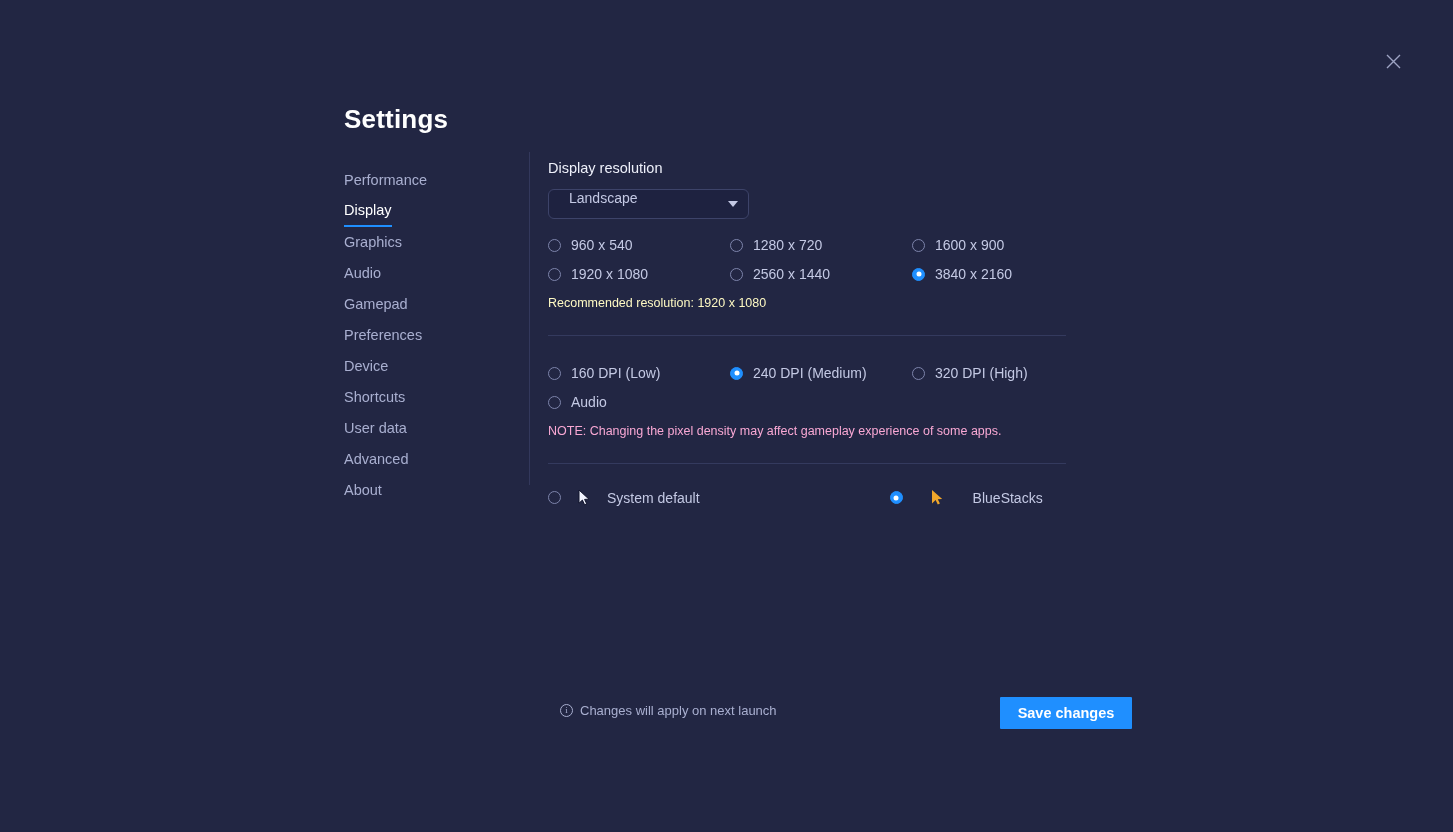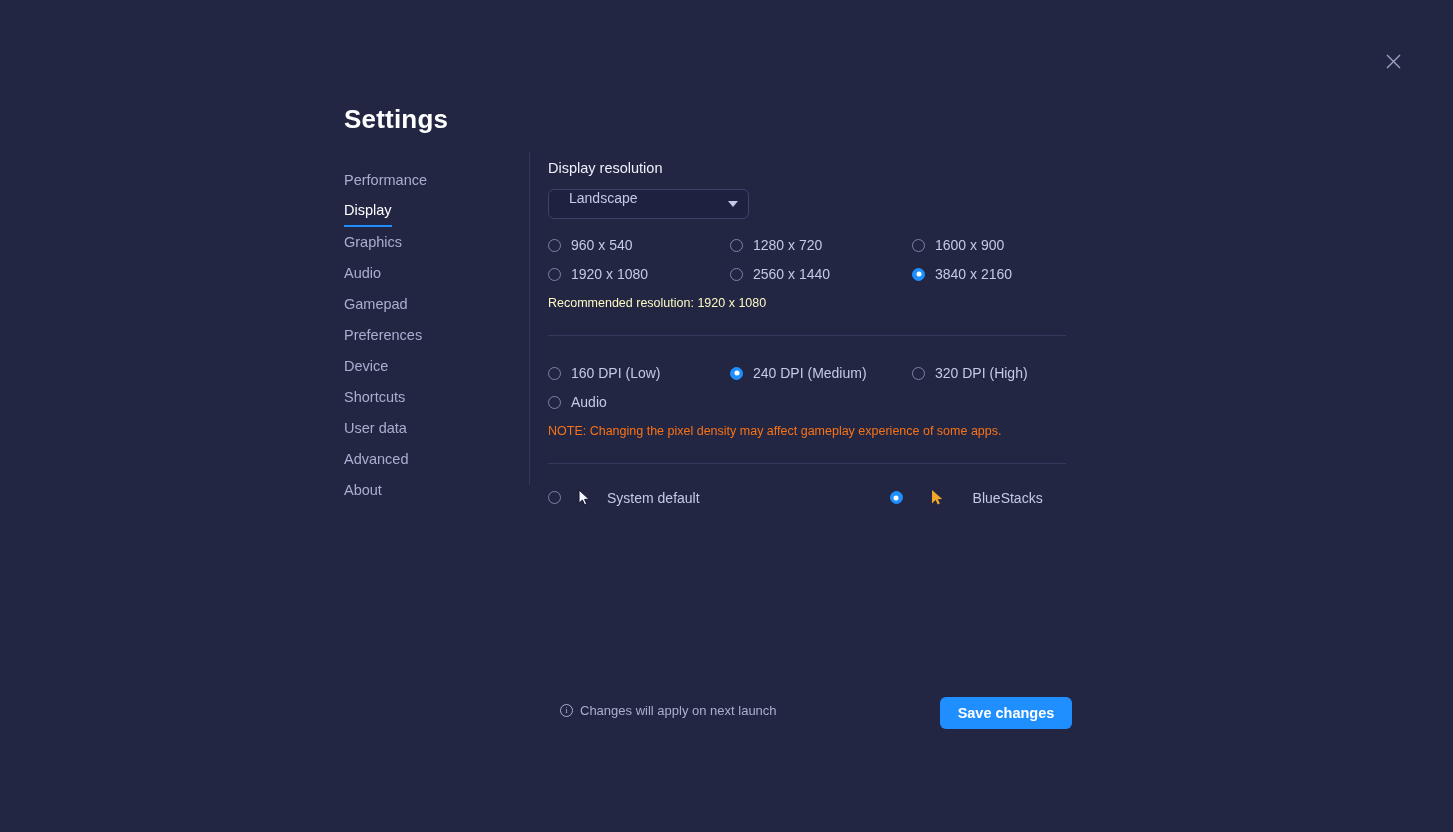--- a/index.html
+++ b/index.html
@@ -171,21 +171,21 @@
   }
 
   .hint {
     font-size: 12.5px;
     color: #fef9c3;
     margin-top: 10px;
   }
 
   .note {
     font-size: 12.5px;
-    color: #f97316;
+    color: #f9a8d4;
     margin-top: 10px;
   }
 
   .sec-spacer-top { margin-top: 25px; }
 
   
   .cursor-row {
     display: flex;
     align-items: center;
     margin-top: 17px;
@@ -224,27 +224,27 @@
     font-size: 9px;
     line-height: 11px;
     text-align: center;
     font-family: "Liberation Serif", serif;
     color: #a9afd0;
     flex: 0 0 auto;
   }
 
   .save-btn {
     position: absolute;
-    left: 940px;
+    left: 1000px;
     top: 697px;
     width: 132px;
     height: 32px;
     background: #1f8fff;
     border: none;
-    border-radius: 6px;
+    border-radius: 1px;
     color: #ffffff;
     font-size: 14.5px;
     font-weight: bold;
     font-family: "Liberation Sans", sans-serif;
     cursor: pointer;
   }
 </style>
 </head>
 <body>
 

